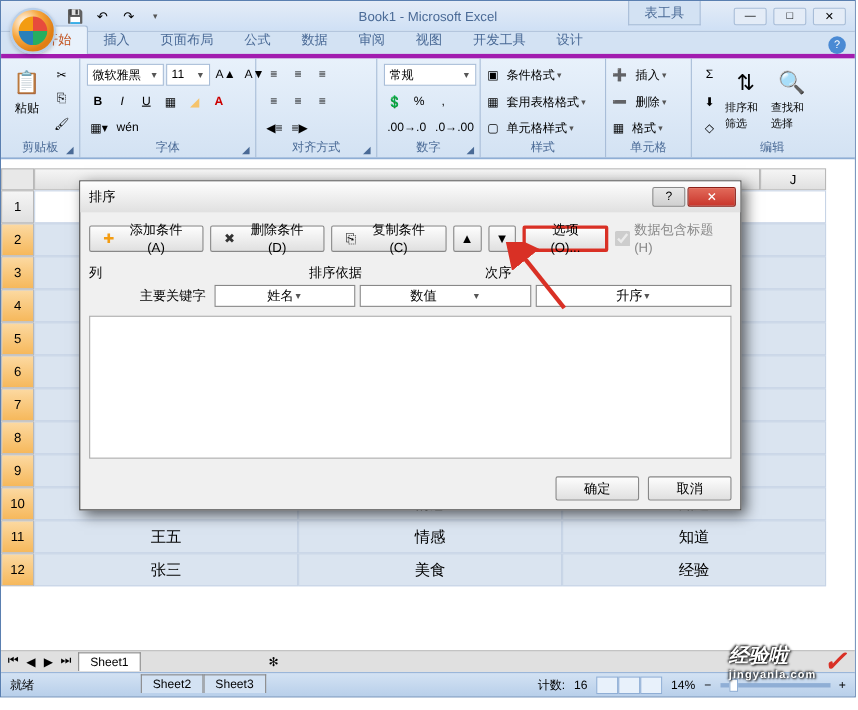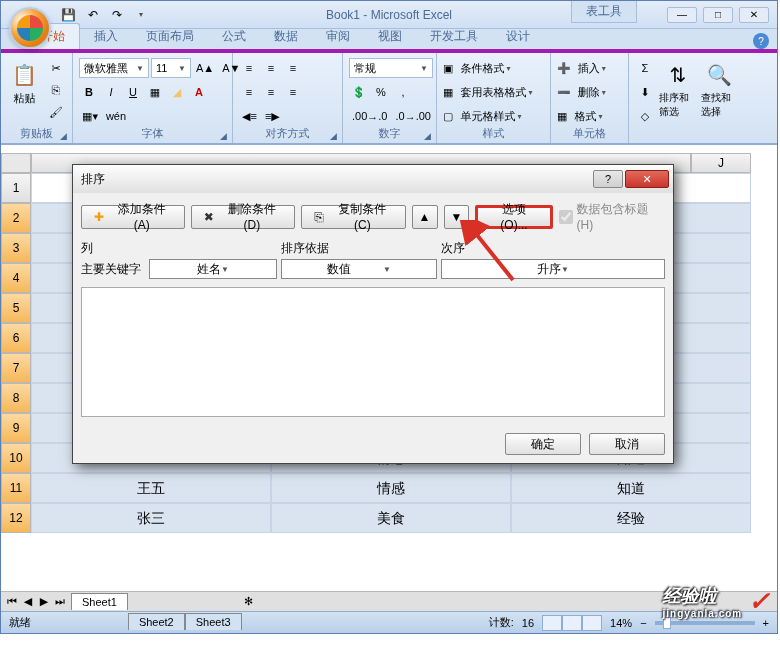--- a/index.html
+++ b/index.html
@@ -70,21 +70,21 @@
     .dlg-btn-icon { width:14px; height:14px; display:flex; align-items:center; justify-content:center; font-size:12px; }
     .dlg-arrow { width: 26px; padding: 0; justify-content: center; }
     .dlg-options-hl { border: 3px solid #d93025; }
     .dlg-check { display: flex; align-items: center; gap: 4px; font-size: 12px; color: #888; }
     .dlg-check input { width:14px; height:14px; }
     .dialog-grid { padding: 0 8px; }
     .dlg-headers { display: flex; font-size: 12px; }
     .dlg-col1 { width: 200px; }
     .dlg-col2 { width: 160px; }
     .dlg-col3 { flex: 1; }
-    .dlg-row { display: flex; align-items: center; font-size: 12px; height: 24px; }
+    .dlg-row { display: flex; align-items: center; font-size: 12px; height: 24px; margin-left: 46px; }
     .dlg-label { width: 68px; }
     .dlg-select { height: 20px; border: 1px solid #888; background: #fff; padding: 0 4px; display: flex; align-items: center; justify-content: center; font-size: 12px; }
     .dlg-sel1 { width: 128px; }
     .dlg-sel2 { width: 156px; margin-right:4px;gap:32px; }
     .dlg-sel3 { flex: 1; }
     .dialog-body { height: 130px; background: #fff; margin: 6px 8px 8px 8px; border: 1px solid #aaa; }
     .dialog-footer { padding: 8px; display: flex; justify-content: flex-end; gap: 8px; }
     .dlg-foot-btn { width: 76px; height: 22px; background: linear-gradient(#fdfdfd, #e0e0e0); border: 1px solid #888; font-size: 12px; border-radius: 2px; }
     
     .arrow-annotation { position: absolute; left: 458px; top: 220px; z-index: 101; pointer-events: none; }
@@ -262,20 +262,21 @@
         </div>
         <div class="ribbon-big-btn">
           <div class="ribbon-icon">⇅</div>
           <span style="font-size:10px">排序和筛选</span>
         </div>
         <div class="ribbon-big-btn">
           <div class="ribbon-icon">🔍</div>
           <span style="font-size:10px">查找和选择</span>
         </div>
       </div>
+      <div class="ribbon-group-label">编辑</div>
     </div>
   </div>
 
   <div class="grid-area">
     <div class="formula-bar-placeholder"></div>
     <div class="col-headers">
       <div class="corner"></div>
       <div class="col-h" style="width:660px"></div>
       <div class="col-h" style="width:60px">J</div>
     </div>

